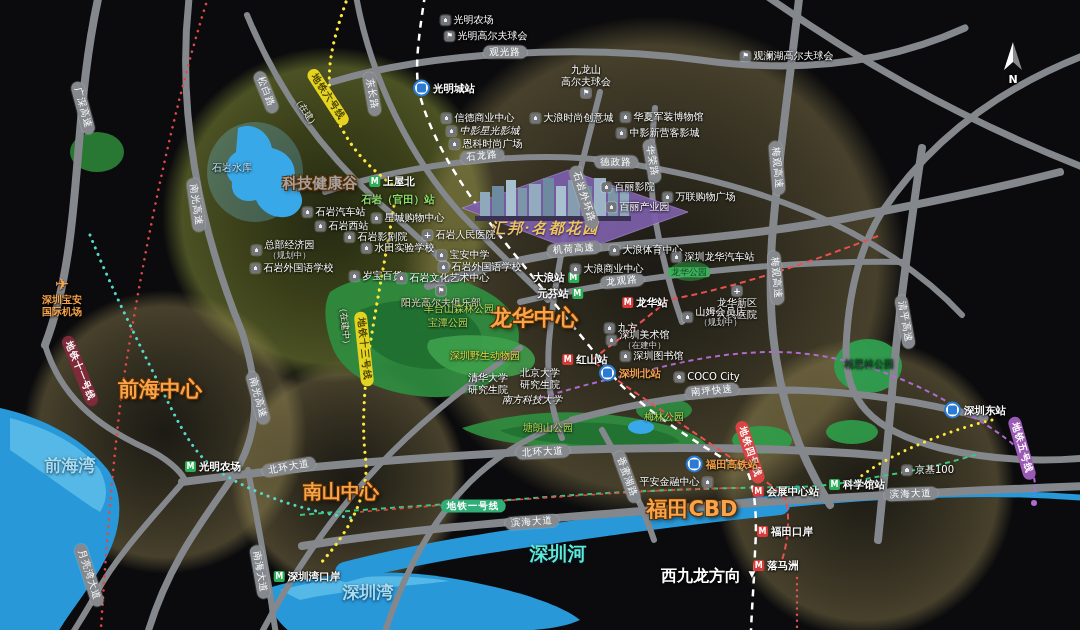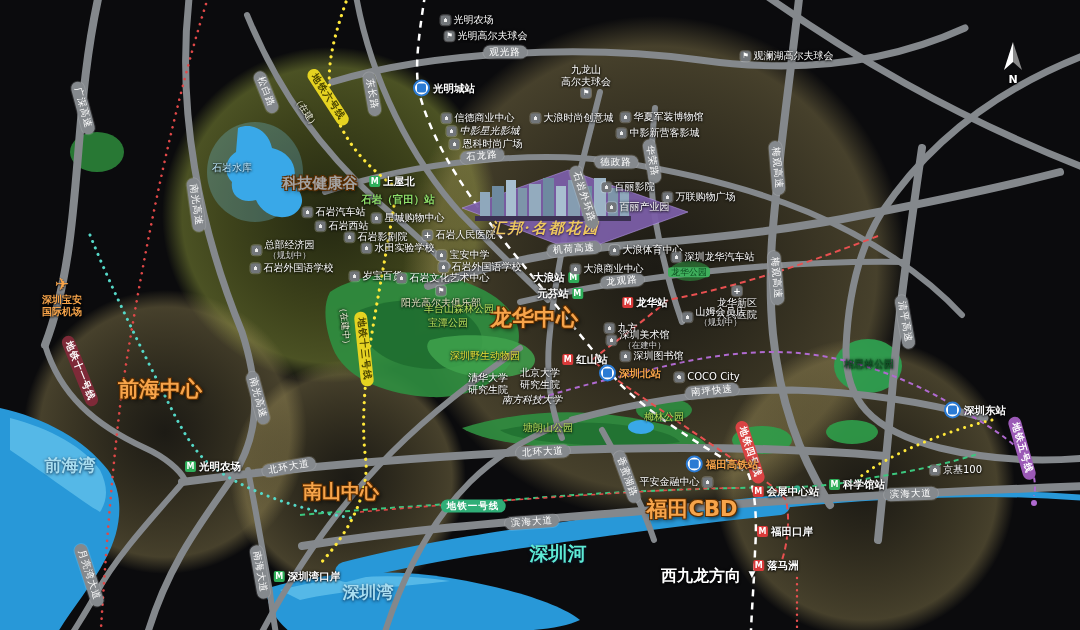--- a/index.html
+++ b/index.html
@@ -314,18 +314,18 @@
     <div class="lbl poi" style="left: 646px; top: 250px; transform: translate(-50%, -50%);"><span class="bdg"></span><span style="display:inline-block;white-space:pre-line"><span>大浪体育中心</span></span></div>
     <div class="lbl poi" style="left: 607px; top: 269px; transform: translate(-50%, -50%);"><span class="bdg"></span><span style="display:inline-block;white-space:pre-line"><span>大浪商业中心</span></span></div>
     <div class="lbl poi" style="left: 713px; top: 257px; transform: translate(-50%, -50%);"><span class="bdg"></span><span style="display:inline-block;white-space:pre-line"><span>深圳龙华汽车站</span></span></div>
     <div class="lbl poi col" style="left: 737px; top: 303px; transform: translate(-50%, -50%);"><span class="bdg plus">+</span><span style="display:inline-block;white-space:pre-line"><span>龙华新区
 人民医院</span></span></div>
     <div class="lbl poi" style="left: 714px; top: 317px; transform: translate(-50%, -50%); align-items: center;"><span class="bdg"></span><span style="display:inline-block;white-space:pre-line"><span>山姆会员店</span><div class="pnote">（规划中）</div></span></div>
     <div class="lbl poi" style="left: 621px; top: 328px; transform: translate(-50%, -50%);"><span class="bdg"></span><span style="display:inline-block;white-space:pre-line"><span>九方</span></span></div>
     <div class="lbl poi" style="left: 638px; top: 340px; transform: translate(-50%, -50%);"><span class="bdg"></span><span style="display:inline-block;white-space:pre-line"><span>深圳美术馆</span><div class="pnote">（在建中）</div></span></div>
     <div class="lbl poi" style="left: 652px; top: 356px; transform: translate(-50%, -50%);"><span class="bdg"></span><span style="display:inline-block;white-space:pre-line"><span>深圳图书馆</span></span></div>
     <div class="lbl poi" style="left: 707px; top: 377px; transform: translate(-50%, -50%);"><span class="bdg"></span><span style="display:inline-block;white-space:pre-line"><span>COCO City</span></span></div>
-    <div class="lbl poi" style="left: 928px; top: 470px; transform: translate(-50%, -50%); margin-left: 28px;"><span class="bdg"></span><span style="display:inline-block;white-space:pre-line"><span>京基100</span></span></div>
+    <div class="lbl poi" style="left: 928px; top: 470px; transform: translate(-50%, -50%);"><span class="bdg"></span><span style="display:inline-block;white-space:pre-line"><span>京基100</span></span></div>
     <div class="lbl poi" style="left: 668px; top: 482px; transform: translate(-50%, -50%); margin-left: 8px;"><span style="display:inline-block;white-space:pre-line"><span>平安金融中心</span></span><span class="bdg"></span></div>
     <div class="lbl poi" style="left: 232px; top: 168px; transform: translate(-50%, -50%); color: rgb(191, 233, 255);"><span style="display:inline-block;white-space:pre-line"><span>石岩水库</span></span></div>
     <div class="lbl poi col" style="left: 62px; top: 296px; transform: translate(-50%, -50%); color: rgb(247, 164, 74); font-weight: bold;"><span class="plane">✈</span><span style="display:inline-block;white-space:pre-line"><span>深圳宝安
 国际机场</span></span></div>
   </div>
 
 </body></html>

